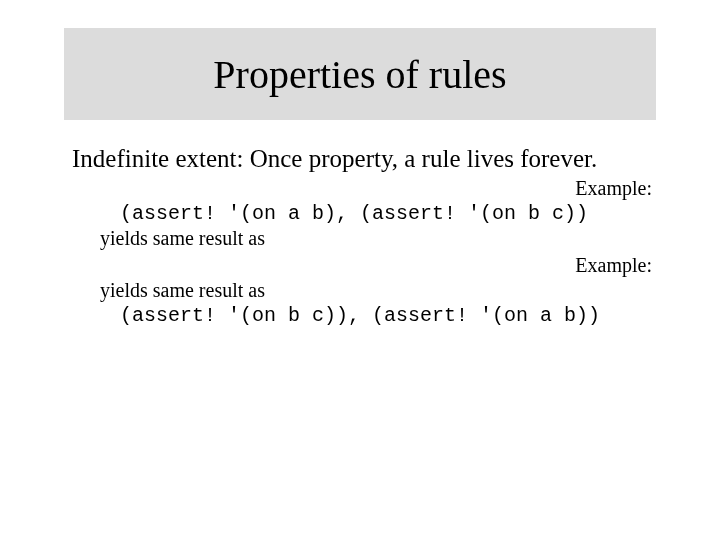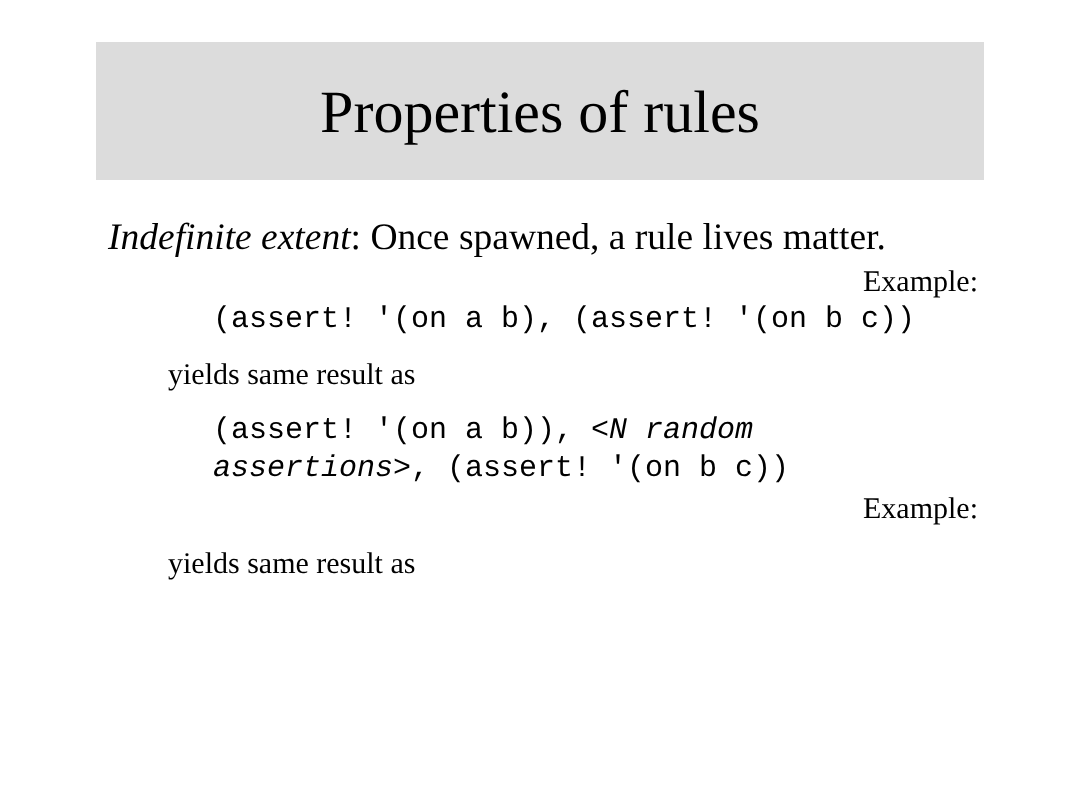--- a/index.html
+++ b/index.html
@@ -40,65 +40,64 @@
     top: 140px;
     left: 72px;
     width: 580px;
   }
   .lead {
     font-size: 25px;
     line-height: 1.2;
     margin: 4px 0 2px 0;
   }
   .lead .em {
-    font-style: italic;
   }
   .sub {
     margin-left: 28px;
     font-size: 20px;
     line-height: 1.25;
   }
   .sub .label {
     margin: 2px 0 0 0;
     text-align: right;
   }
   .code {
     font-family: "Courier New", Courier, monospace;
     font-size: 20px;
     white-space: pre-wrap;
-    margin-left: 42px;
+    margin-left: 20px;
     line-height: 1.25;
   }
   .plain {
-    margin: 12px;
+    margin: 0;
   }
   .block2 {
     margin-top: 8px;
   }
 </style>
 </head>
 <body>
 
 <div class="slide">
 
   <div class="title-band">
     <h1>Properties of rules</h1>
   </div>
 
   <div class="body">
 
     <p class="lead">
-      <span class="em">Indefinite extent</span><span>: Once spawned, a rule lives matter.</span>
+      <span class="em">Indefinite extent</span><span>: Once property, a rule lives forever.</span>
     </p>
     <div class="sub">
       <p class="label plain">Example:</p>
       <div class="code">(assert! '(on a b), (assert! '(on b c))</div>
       <p class="plain">yields same result as</p>
-      <div class="code"><span>(assert! '(on a b)), </span><i>&lt;N random assertions&gt;</i><span>, (assert! '(on b c))</span></div>
     </div>
 
     <div class="sub">
       <p class="label plain">Example:</p>
       <p class="plain">yields same result as</p>
+      <div class="code">(assert! '(on b c)), (assert! '(on a b))</div>
     </div>
 
   </div>
 </div>
 
 </body></html>

